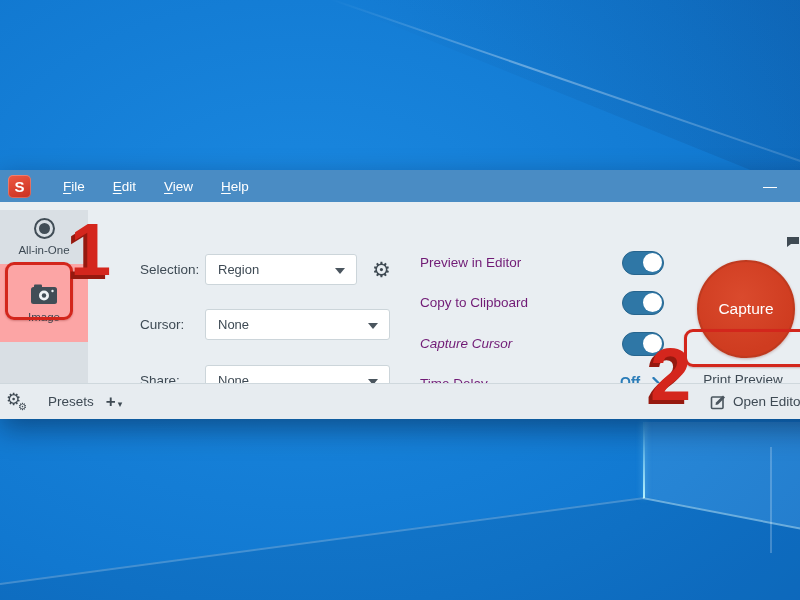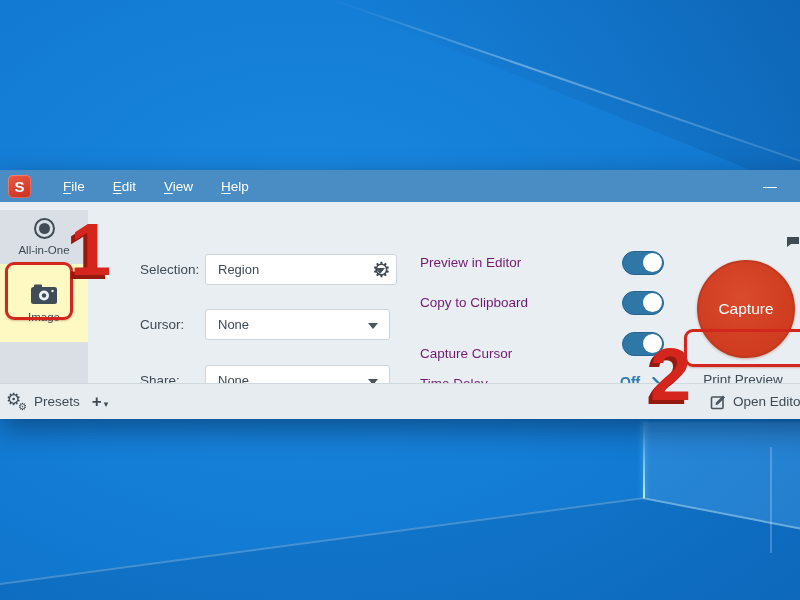--- a/index.html
+++ b/index.html
@@ -46,21 +46,21 @@
   .win-controls { position:absolute; right:22px; top:0; height:32px; display:flex; }
   .win-btn { width:44px; height:32px; display:flex; align-items:center; justify-content:center;
     color:#fff; font-size:14px; }
   .win-btn.close { margin-right:-26px; }
 
   
   .sidebar { position:absolute; left:0; top:24px; width:88px; height:181px; background:#d9dfe4;margin-top:16px; }
   .side-tab { width:88px; display:flex; flex-direction:column; align-items:center; justify-content:center;
     gap:5px; color:#3e4a54; font-size:11.5px; cursor:pointer; }
   .tab-allinone { height:54px; }
-  .tab-image { height:78px; background:#fef9c3; }
+  .tab-image { height:78px; background:#fca5a5; }
   .tab-video { height:49px; }
   .ring-icon { width:21px; height:21px; border:2.5px solid #414d56; border-radius:50%;
     display:flex; align-items:center; justify-content:center; }
   .ring-icon .dot { width:11px; height:11px; background:#414d56; border-radius:50%; }
 
   
   .main { position:absolute; left:88px; top:32px; width:744px; height:181px; background:#e9eef2; }
   .field-label { position:absolute; font-size:13.5px; color:#3e4a54;margin-left:40px; }
   .dropdown { position:absolute; height:31px; background:#fff; border:1px solid #ccd5da; border-radius:3px;
     display:flex; align-items:center; padding:0 12px; font-size:13px; color:#3e4a54; cursor:pointer; }
@@ -86,21 +86,21 @@
     font-size:13.5px; color:#3e4a54; }
   .clipped-icon { position:absolute; left:698px; top:32px; color:#3f4a53; }
 
   
   .footer { position:absolute; left:0; top:213px; width:100%; height:36px; background:#e7ecf0;
     border-top:1px solid #cfd8dd; }
   .presets-group { position:absolute; left:6px; top:0; height:35px; display:flex; align-items:center; cursor:pointer; }
   .presets-gear { position:relative; width:22px; height:22px; color:#3f4a53; }
   .presets-gear .g-big { position:absolute; left:0; top:0; font-size:17px; line-height:1; }
   .presets-gear .g-small { position:absolute; left:12px; top:11px; font-size:10px; line-height:1; }
-  .presets-label { margin-left:6px; font-size:13.5px; color:#3e4a54; }
+  .presets-label { margin-left:20px; font-size:13.5px; color:#3e4a54; }
   .presets-add { margin-left:12px; font-size:17px; font-weight:bold; color:#3f4a53; }
   .presets-caret { margin-left:2px; font-size:9px; color:#3f4a53; padding-top:4px; }
   .open-editor { position:absolute; left:710px; top:0; height:35px; display:flex; align-items:center;
     gap:7px; font-size:13.5px; color:#3e4a54; cursor:pointer; }
 
   
   .annot-num { position:absolute; font-size:74px; font-weight:bold; color:#d4261d; line-height:1;
     text-shadow:-4px 4px 0 #96190f; z-index:60; }
   .annot-box { position:absolute; border:3.5px solid #d3261c; border-radius:9px; z-index:55;
     box-shadow:0 1px 2px rgba(100,0,0,0.25); }
@@ -152,21 +152,21 @@
           <circle cx="21.5" cy="7" r="1.2" fill="#eef2f5"></circle>
         </svg>
       </span>
       <span>Image</span>
     </div>
   </div>
 
   <div class="main">
 
     <div class="field-label" style="left:12px; top:60px;">Selection:</div>
-    <div class="dropdown" style="left:117px; top:52px; width:192px;">
+    <div class="dropdown" style="left:117px; top:52px; width:152px;">
       <span>Region</span>
       <span class="dd-arrow"></span>
     </div>
     <div class="gear-glyph" style="left:284px; top:57px;">⚙</div>
 
     <div class="field-label" style="left:12px; top:115px;">Cursor:</div>
     <div class="dropdown" style="left:117px; top:107px; width:185px;">
       <span>None</span>
       <span class="dd-arrow"></span>
     </div>
@@ -180,21 +180,21 @@
     <div class="opt-label" style="top:53px;">Preview in Editor</div>
     <div class="toggle" style="top:49px;">
         <div class="knob"></div>
       </div>
 
     <div class="opt-label" style="top:93px;">Copy to Clipboard</div>
     <div class="toggle" style="top:89px;">
         <div class="knob"></div>
       </div>
 
-    <div class="opt-label" style="top:144px;">Capture Cursor</div>
+    <div class="opt-label" style="top:134px;font-style:italic;">Capture Cursor</div>
     <div class="toggle" style="top:130px;">
         <div class="knob"></div>
       </div>
 
     <div class="opt-label" style="top:174px;">Time Delay</div>
     <div class="delay-value" style="top:172px;gap:12px;">
       <span>Off</span>
       <svg width="8" height="12" viewBox="0 0 8 12">
         <polyline points="1.5,1 6.5,6 1.5,11" fill="none" stroke="#2a7cb8" stroke-width="2.4" stroke-linecap="round" stroke-linejoin="round"></polyline>
       </svg>

